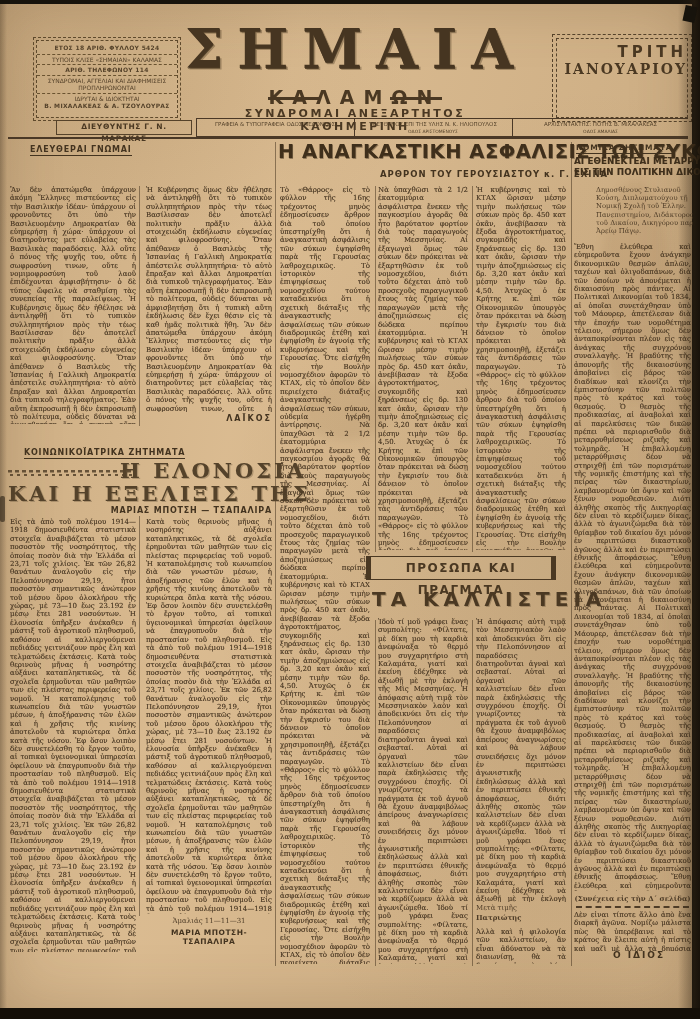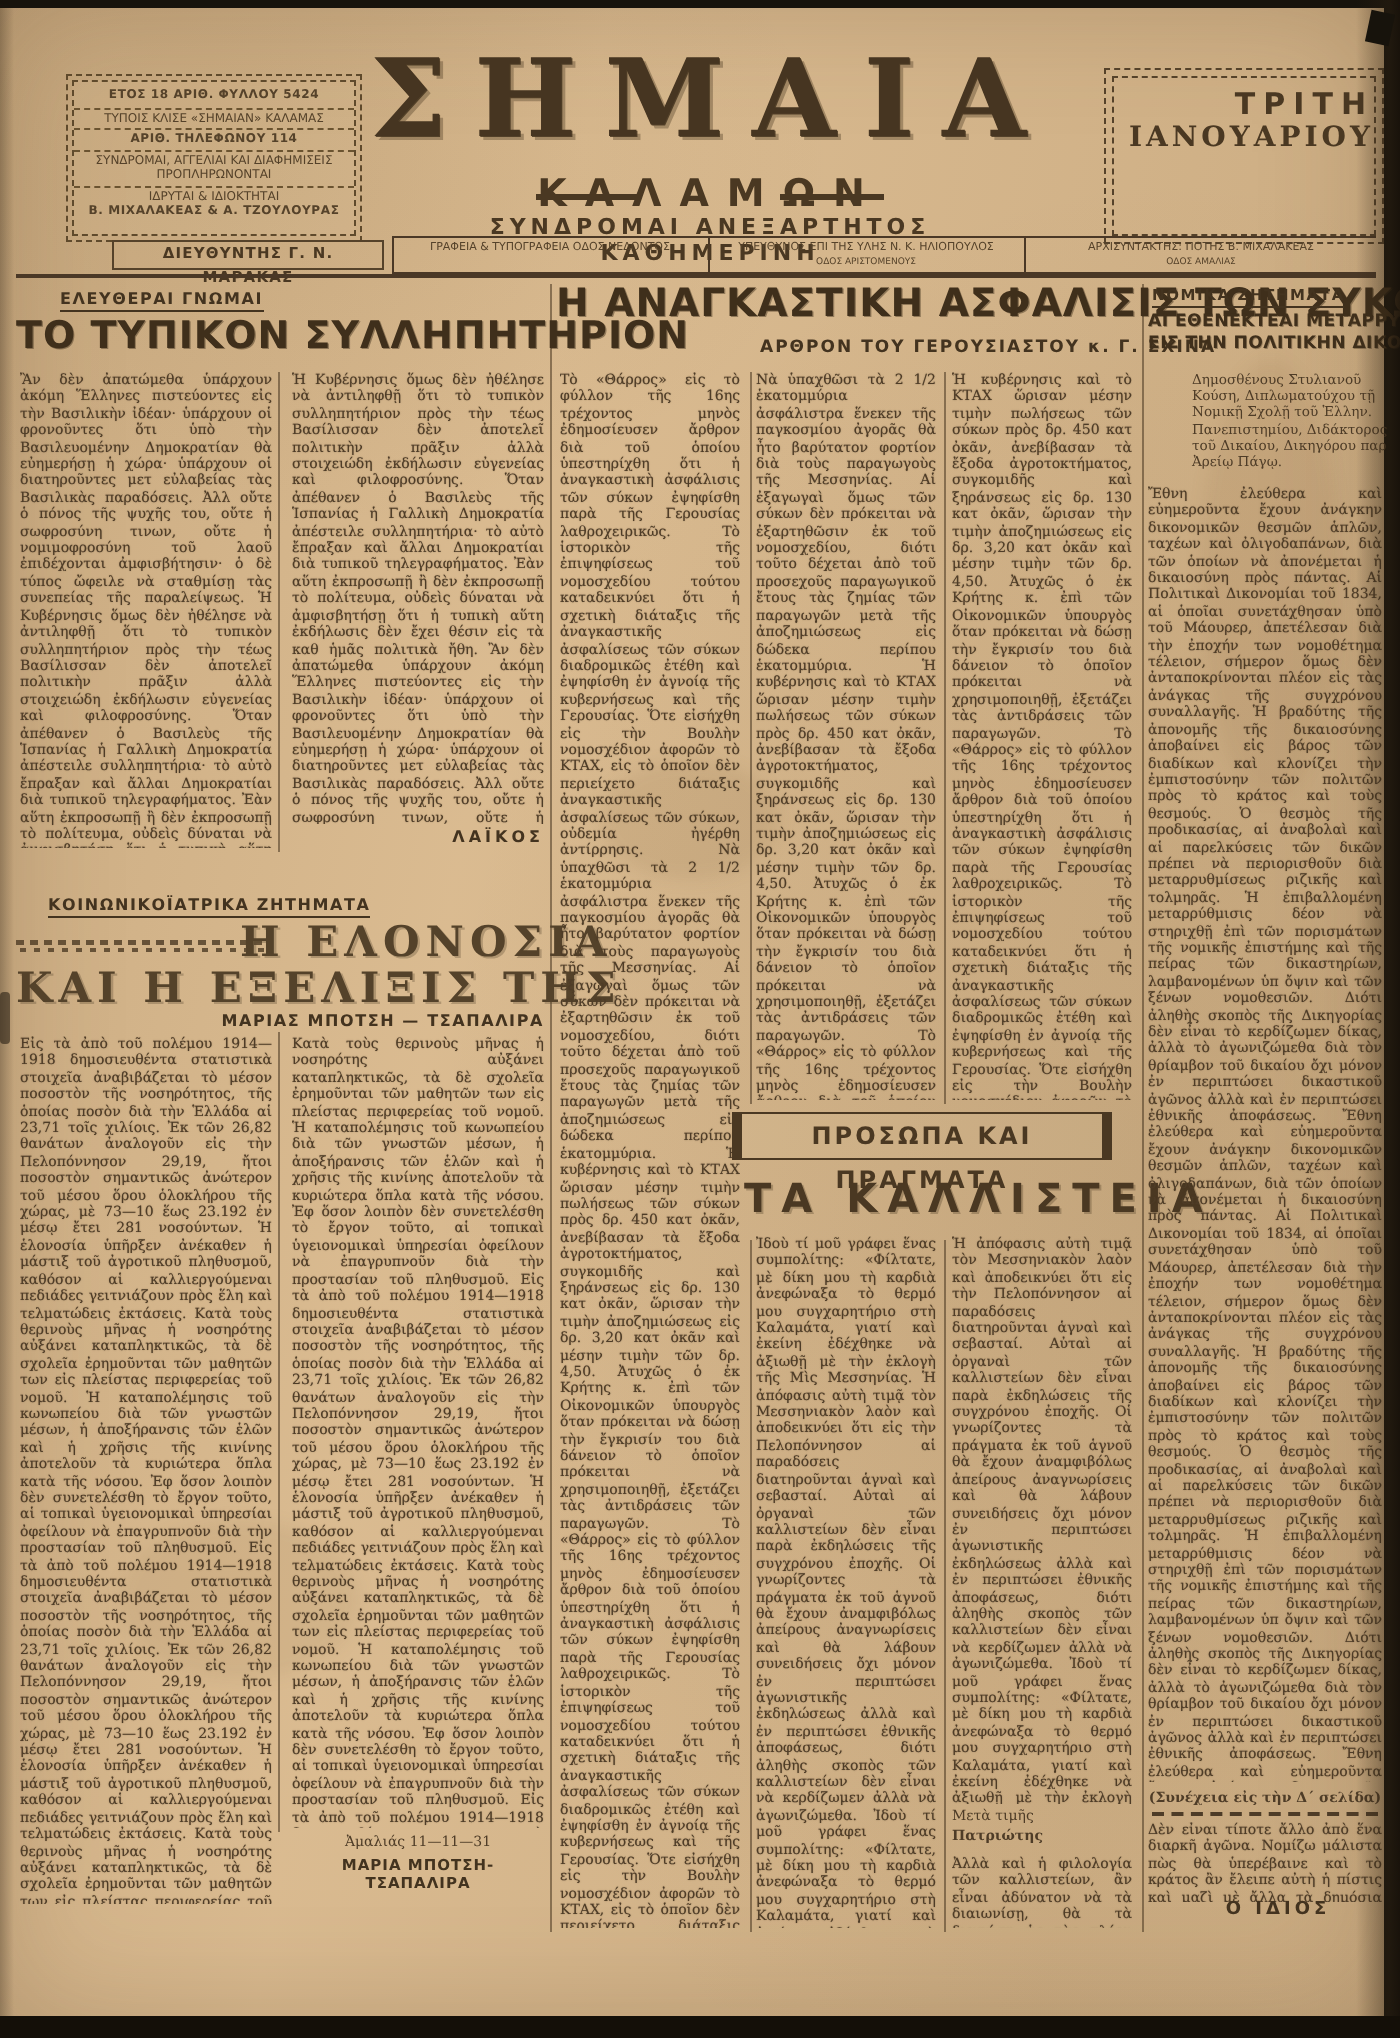--- a/index.html
+++ b/index.html
@@ -122,21 +122,20 @@
   <div class="abs vline" style="left:139px;top:186px;height:240px;"></div>
   <div class="abs vline" style="left:139px;top:516px;height:400px;"></div>
   <div class="abs vline" style="left:275px;top:142px;height:824px;"></div>
   <div class="abs vline" style="left:375px;top:186px;height:366px;"></div>
   <div class="abs vline" style="left:375px;top:620px;height:346px;"></div>
   <div class="abs vline" style="left:472px;top:186px;height:366px;"></div>
   <div class="abs vline" style="left:472px;top:620px;height:346px;"></div>
   <div class="abs vline" style="left:571px;top:142px;height:824px;"></div>
 
   <div class="abs kicker" style="left:30px;top:145px;">ΕΛΕΥΘΕΡΑΙ ΓΝΩΜΑΙ</div>
-  <div class="abs h1a" style="left:8px;top:157px;width:264px;">ΤΟ ΤΥΠΙΚΟΝ ΣΥΛΛΗΠΗΤΗΡΙΟΝ</div>
   <div class="abs col" style="left:10px;top:186px;width:126px;height:238px;">Ἂν δὲν ἀπατώμεθα ὑπάρχουν ἀκόμη Ἕλληνες πιστεύοντες εἰς τὴν Βασιλικὴν ἰδέαν· ὑπάρχουν οἱ φρονοῦντες ὅτι ὑπὸ τὴν Βασιλευομένην Δημοκρατίαν θὰ εὐημερήσῃ ἡ χώρα· ὑπάρχουν οἱ διατηροῦντες μετ εὐλαβείας τὰς Βασιλικὰς παραδόσεις.  Ἀλλ οὔτε ὁ πόνος τῆς ψυχῆς του, οὔτε ἡ σωφροσύνη τινων, οὔτε ἡ νομιμοφροσύνη τοῦ λαοῦ ἐπιδέχονται ἀμφισβήτησιν· ὁ δὲ τύπος ὤφειλε νὰ σταθμίσῃ τὰς συνεπείας τῆς παραλείψεως.  Ἡ Κυβέρνησις ὅμως δὲν ἠθέλησε νὰ ἀντιληφθῇ ὅτι τὸ τυπικὸν συλληπητήριον πρὸς τὴν τέως Βασίλισσαν δὲν ἀποτελεῖ πολιτικὴν πρᾶξιν ἀλλὰ στοιχειώδη ἐκδήλωσιν εὐγενείας καὶ φιλοφροσύνης.  Ὅταν ἀπέθανεν ὁ Βασιλεὺς τῆς Ἱσπανίας ἡ Γαλλικὴ Δημοκρατία ἀπέστειλε συλληπητήρια· τὸ αὐτὸ ἔπραξαν καὶ ἄλλαι Δημοκρατίαι διὰ τυπικοῦ τηλεγραφήματος.  Ἐὰν αὕτη ἐκπροσωπῇ ἢ δὲν ἐκπροσωπῇ τὸ πολίτευμα, οὐδεὶς δύναται νὰ ἀμφισβητήσῃ ὅτι ἡ τυπικὴ αὕτη ἐκδήλωσις δὲν ἔχει θέσιν εἰς τὰ καθ ἡμᾶς πολιτικὰ ἤθη.  Ἂν δὲν ἀπατώμεθα ὑπάρχουν ἀκόμη Ἕλληνες πιστεύοντες εἰς τὴν Βασιλικὴν ἰδέαν· ὑπάρχουν οἱ φρονοῦντες ὅτι ὑπὸ τὴν Βασιλευομένην Δημοκρατίαν θὰ εὐημερήσῃ ἡ χώρα· ὑπάρχουν οἱ διατηροῦντες μετ εὐλαβείας τὰς Βασιλικὰς παραδόσεις.  Ἀλλ οὔτε ὁ πόνος τῆς ψυχῆς του, οὔτε ἡ σωφροσύνη τινων, οὔτε ἡ νομιμοφροσύνη τοῦ λαοῦ ἐπιδέχονται ἀμφισβήτησιν· ὁ δὲ τύπος ὤφειλε νὰ σταθμίσῃ τὰς συνεπείας τῆς παραλείψεως.  Ἡ Κυβέρνησις ὅμως δὲν ἠθέλησε νὰ ἀντιληφθῇ ὅτι τὸ τυπικὸν συλληπητήριον πρὸς τὴν τέως Βασίλισσαν δὲν ἀποτελεῖ πολιτικὴν πρᾶξιν ἀλλὰ στοιχειώδη ἐκδήλωσιν εὐγενείας καὶ φιλοφροσύνης.  Ὅταν ἀπέθανεν ὁ Βασιλεὺς τῆς Ἱσπανίας ἡ Γαλλικὴ Δημοκρατία ἀπέστειλε συλληπητήρια· τὸ αὐτὸ ἔπραξαν καὶ ἄλλαι Δημοκρατίαι διὰ τυπικοῦ τηλεγραφήματος.  Ἐὰν αὕτη ἐκπροσωπῇ ἢ δὲν ἐκπροσωπῇ τὸ πολίτευμα, οὐδεὶς δύναται νὰ ἀμφισβητήσῃ ὅτι ἡ τυπικὴ αὕτη ἐκδήλωσις δὲν ἔχει θέσιν εἰς τὰ καθ ἡμᾶς πολιτικὰ ἤθη.</div>
   <div class="abs col" style="left:146px;top:186px;width:126px;height:226px;">Ἡ Κυβέρνησις ὅμως δὲν ἠθέλησε νὰ ἀντιληφθῇ ὅτι τὸ τυπικὸν συλληπητήριον πρὸς τὴν τέως Βασίλισσαν δὲν ἀποτελεῖ πολιτικὴν πρᾶξιν ἀλλὰ στοιχειώδη ἐκδήλωσιν εὐγενείας καὶ φιλοφροσύνης.  Ὅταν ἀπέθανεν ὁ Βασιλεὺς τῆς Ἱσπανίας ἡ Γαλλικὴ Δημοκρατία ἀπέστειλε συλληπητήρια· τὸ αὐτὸ ἔπραξαν καὶ ἄλλαι Δημοκρατίαι διὰ τυπικοῦ τηλεγραφήματος.  Ἐὰν αὕτη ἐκπροσωπῇ ἢ δὲν ἐκπροσωπῇ τὸ πολίτευμα, οὐδεὶς δύναται νὰ ἀμφισβητήσῃ ὅτι ἡ τυπικὴ αὕτη ἐκδήλωσις δὲν ἔχει θέσιν εἰς τὰ καθ ἡμᾶς πολιτικὰ ἤθη.  Ἂν δὲν ἀπατώμεθα ὑπάρχουν ἀκόμη Ἕλληνες πιστεύοντες εἰς τὴν Βασιλικὴν ἰδέαν· ὑπάρχουν οἱ φρονοῦντες ὅτι ὑπὸ τὴν Βασιλευομένην Δημοκρατίαν θὰ εὐημερήσῃ ἡ χώρα· ὑπάρχουν οἱ διατηροῦντες μετ εὐλαβείας τὰς Βασιλικὰς παραδόσεις.  Ἀλλ οὔτε ὁ πόνος τῆς ψυχῆς του, οὔτε ἡ σωφροσύνη τινων, οὔτε ἡ νομιμοφροσύνη τοῦ λαοῦ ἐπιδέχονται ἀμφισβήτησιν· ὁ δὲ τύπος ὤφειλε νὰ σταθμίσῃ τὰς συνεπείας τῆς παραλείψεως.  Ἡ Κυβέρνησις ὅμως δὲν ἠθέλησε νὰ ἀντιληφθῇ ὅτι τὸ τυπικὸν συλληπητήριον πρὸς τὴν τέως Βασίλισσαν δὲν ἀποτελεῖ πολιτικὴν πρᾶξιν ἀλλὰ στοιχειώδη ἐκδήλωσιν εὐγενείας καὶ φιλοφροσύνης.  Ὅταν ἀπέθανεν ὁ Βασιλεὺς τῆς Ἱσπανίας ἡ Γαλλικὴ Δημοκρατία ἀπέστειλε συλληπητήρια· τὸ αὐτὸ ἔπραξαν καὶ ἄλλαι Δημοκρατίαι διὰ τυπικοῦ τηλεγραφήματος.  Ἐὰν αὕτη ἐκπροσωπῇ ἢ δὲν ἐκπροσωπῇ τὸ πολίτευμα, οὐδεὶς δύναται νὰ ἀμφισβητήσῃ ὅτι ἡ τυπικὴ αὕτη ἐκδήλωσις δὲν ἔχει θέσιν εἰς τὰ καθ ἡμᾶς πολιτικὰ ἤθη.  Ἂν δὲν ἀπατώμεθα ὑπάρχουν ἀκόμη Ἕλληνες πιστεύοντες εἰς τὴν Βασιλικὴν ἰδέαν· ὑπάρχουν οἱ φρονοῦντες ὅτι ὑπὸ τὴν Βασιλευομένην Δημοκρατίαν θὰ εὐημερήσῃ ἡ χώρα· ὑπάρχουν οἱ διατηροῦντες μετ εὐλαβείας τὰς Βασιλικὰς παραδόσεις.  Ἀλλ οὔτε ὁ πόνος τῆς ψυχῆς του, οὔτε ἡ σωφροσύνη τινων, οὔτε ἡ νομιμοφροσύνη τοῦ λαοῦ ἐπιδέχονται ἀμφισβήτησιν· ὁ δὲ τύπος ὤφειλε νὰ σταθμίσῃ τὰς συνεπείας τῆς παραλείψεως.</div>
   <div class="abs sig" style="left:186px;top:414px;width:86px;text-align:right;">ΛΑΪΚΟΣ</div>
 
   <div class="abs kicker" style="left:24px;top:448px;">ΚΟΙΝΩΝΙΚΟΪΑΤΡΙΚΑ ΖΗΤΗΜΑΤΑ</div>
   <div class="abs squig" style="left:8px;top:470px;width:128px;"></div>
   <div class="abs serifhead" style="left:120px;top:458px;width:152px;text-align:right;">Η ΕΛΟΝΟΣΙΑ</div>
   <div class="abs serifhead" style="left:8px;top:481px;width:264px;text-align:center;">ΚΑΙ Η ΕΞΕΛΙΞΙΣ ΤΗΣ</div>
   <div class="abs byline" style="left:70px;top:506px;width:202px;text-align:right;">ΜΑΡΙΑΣ ΜΠΟΤΣΗ — ΤΣΑΠΑΛΙΡΑ</div>
   <div class="abs col" style="left:10px;top:518px;width:126px;height:434px;">Εἰς τὰ ἀπὸ τοῦ πολέμου 1914—1918 δημοσιευθέντα στατιστικὰ στοιχεῖα ἀναβιβάζεται τὸ μέσον ποσοστὸν τῆς νοσηρότητος, τῆς ὁποίας ποσὸν διὰ τὴν Ἑλλάδα αἱ 23,71 τοῖς χιλίοις.  Ἐκ τῶν 26,82 θανάτων ἀναλογοῦν εἰς τὴν Πελοπόννησον 29,19, ἤτοι ποσοστὸν σημαντικῶς ἀνώτερον τοῦ μέσου ὅρου ὁλοκλήρου τῆς χώρας, μὲ 73—10 ἕως 23.192 ἐν μέσῳ ἔτει 281 νοσούντων.  Ἡ ἑλονοσία ὑπῆρξεν ἀνέκαθεν ἡ μάστιξ τοῦ ἀγροτικοῦ πληθυσμοῦ, καθόσον αἱ καλλιεργούμεναι πεδιάδες γειτνιάζουν πρὸς ἕλη καὶ τελματώδεις ἐκτάσεις.  Κατὰ τοὺς θερινοὺς μῆνας ἡ νοσηρότης αὐξάνει καταπληκτικῶς, τὰ δὲ σχολεῖα ἐρημοῦνται τῶν μαθητῶν των εἰς πλείστας περιφερείας τοῦ νομοῦ.  Ἡ καταπολέμησις τοῦ κωνωπείου διὰ τῶν γνωστῶν μέσων, ἡ ἀποξήρανσις τῶν ἑλῶν καὶ ἡ χρῆσις τῆς κινίνης ἀποτελοῦν τὰ κυριώτερα ὅπλα κατὰ τῆς νόσου.  Ἐφ ὅσον λοιπὸν δὲν συνετελέσθη τὸ ἔργον τοῦτο, αἱ τοπικαὶ ὑγειονομικαὶ ὑπηρεσίαι ὀφείλουν νὰ ἐπαγρυπνοῦν διὰ τὴν προστασίαν τοῦ πληθυσμοῦ.  Εἰς τὰ ἀπὸ τοῦ πολέμου 1914—1918 δημοσιευθέντα στατιστικὰ στοιχεῖα ἀναβιβάζεται τὸ μέσον ποσοστὸν τῆς νοσηρότητος, τῆς ὁποίας ποσὸν διὰ τὴν Ἑλλάδα αἱ 23,71 τοῖς χιλίοις.  Ἐκ τῶν 26,82 θανάτων ἀναλογοῦν εἰς τὴν Πελοπόννησον 29,19, ἤτοι ποσοστὸν σημαντικῶς ἀνώτερον τοῦ μέσου ὅρου ὁλοκλήρου τῆς χώρας, μὲ 73—10 ἕως 23.192 ἐν μέσῳ ἔτει 281 νοσούντων.  Ἡ ἑλονοσία ὑπῆρξεν ἀνέκαθεν ἡ μάστιξ τοῦ ἀγροτικοῦ πληθυσμοῦ, καθόσον αἱ καλλιεργούμεναι πεδιάδες γειτνιάζουν πρὸς ἕλη καὶ τελματώδεις ἐκτάσεις.  Κατὰ τοὺς θερινοὺς μῆνας ἡ νοσηρότης αὐξάνει καταπληκτικῶς, τὰ δὲ σχολεῖα ἐρημοῦνται τῶν μαθητῶν των εἰς πλείστας περιφερείας τοῦ νομοῦ.  Ἡ καταπολέμησις τοῦ κωνωπείου διὰ τῶν γνωστῶν μέσων, ἡ ἀποξήρανσις τῶν ἑλῶν καὶ ἡ χρῆσις τῆς κινίνης ἀποτελοῦν τὰ κυριώτερα ὅπλα κατὰ τῆς νόσου.  Ἐφ ὅσον λοιπὸν δὲν συνετελέσθη τὸ ἔργον τοῦτο, αἱ τοπικαὶ ὑγειονομικαὶ ὑπηρεσίαι ὀφείλουν νὰ ἐπαγρυπνοῦν διὰ τὴν προστασίαν τοῦ πληθυσμοῦ.  Εἰς τὰ ἀπὸ τοῦ πολέμου 1914—1918 δημοσιευθέντα στατιστικὰ στοιχεῖα ἀναβιβάζεται τὸ μέσον ποσοστὸν τῆς νοσηρότητος, τῆς ὁποίας ποσὸν διὰ τὴν Ἑλλάδα αἱ 23,71 τοῖς χιλίοις.  Ἐκ τῶν 26,82 θανάτων ἀναλογοῦν εἰς τὴν Πελοπόννησον 29,19, ἤτοι ποσοστὸν σημαντικῶς ἀνώτερον τοῦ μέσου ὅρου ὁλοκλήρου τῆς χώρας, μὲ 73—10 ἕως 23.192 ἐν μέσῳ ἔτει 281 νοσούντων.  Ἡ ἑλονοσία ὑπῆρξεν ἀνέκαθεν ἡ μάστιξ τοῦ ἀγροτικοῦ πληθυσμοῦ, καθόσον αἱ καλλιεργούμεναι πεδιάδες γειτνιάζουν πρὸς ἕλη καὶ τελματώδεις ἐκτάσεις.  Κατὰ τοὺς θερινοὺς μῆνας ἡ νοσηρότης αὐξάνει καταπληκτικῶς, τὰ δὲ σχολεῖα ἐρημοῦνται τῶν μαθητῶν των εἰς πλείστας περιφερείας τοῦ νομοῦ.  Ἡ καταπολέμησις τοῦ κωνωπείου διὰ τῶν γνωστῶν μέσων, ἡ ἀποξήρανσις τῶν ἑλῶν καὶ ἡ χρῆσις τῆς κινίνης ἀποτελοῦν τὰ κυριώτερα ὅπλα κατὰ τῆς νόσου.  Ἐφ ὅσον λοιπὸν δὲν συνετελέσθη τὸ ἔργον τοῦτο, αἱ τοπικαὶ ὑγειονομικαὶ ὑπηρεσίαι ὀφείλουν νὰ ἐπαγρυπνοῦν διὰ τὴν προστασίαν τοῦ πληθυσμοῦ.</div>

